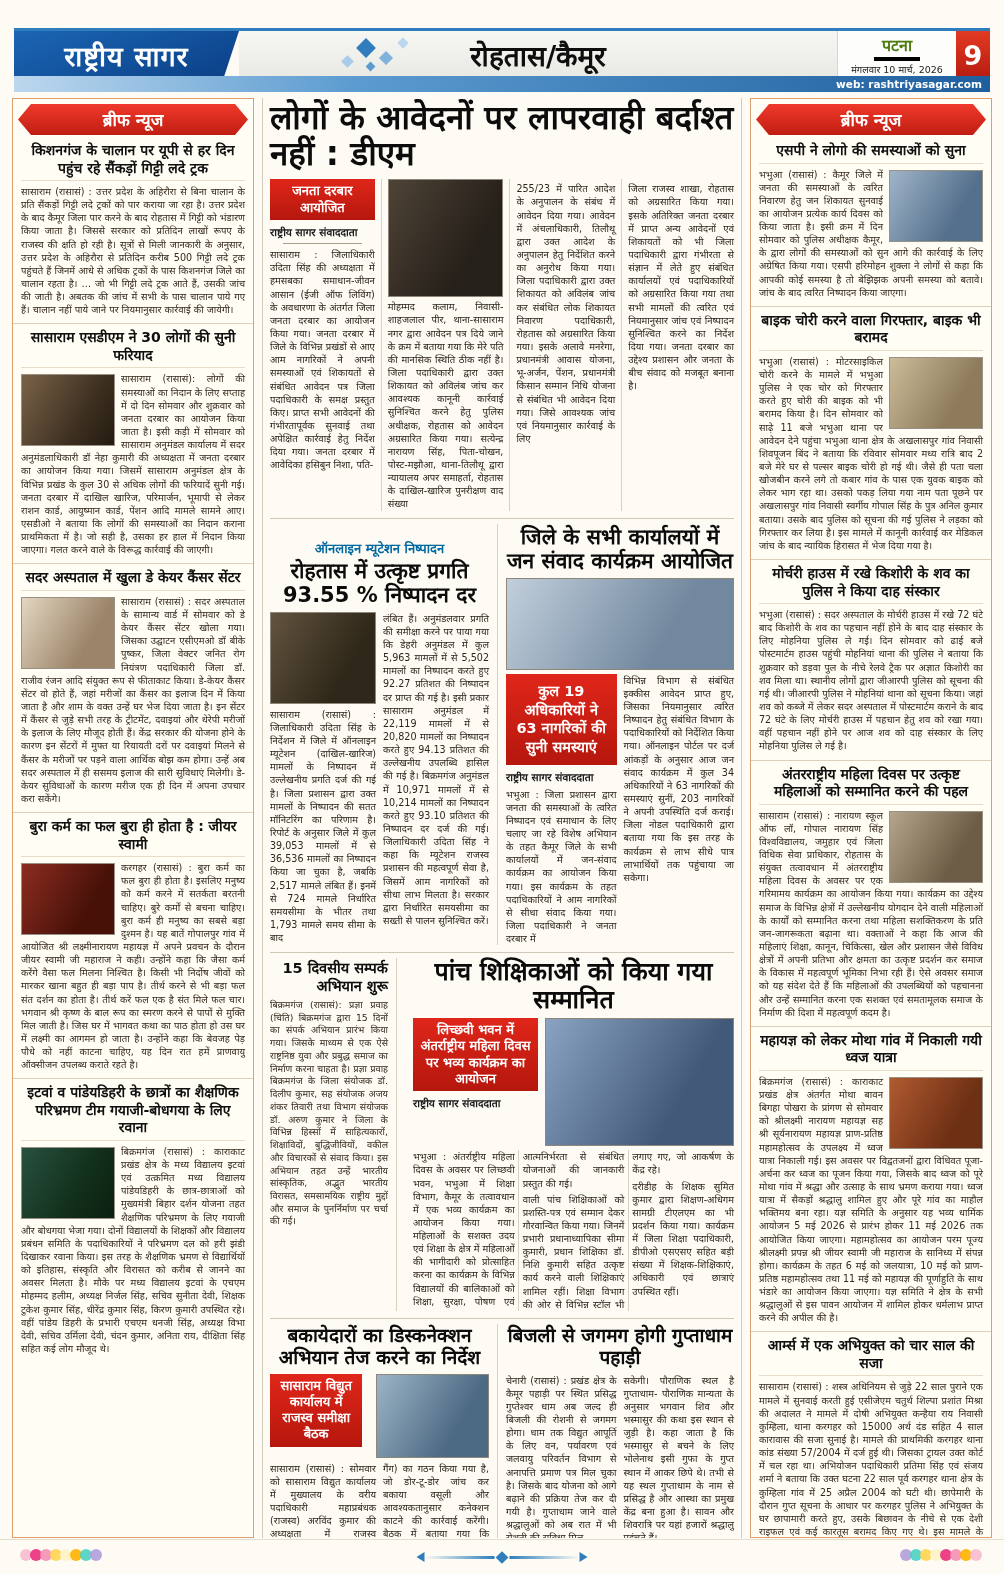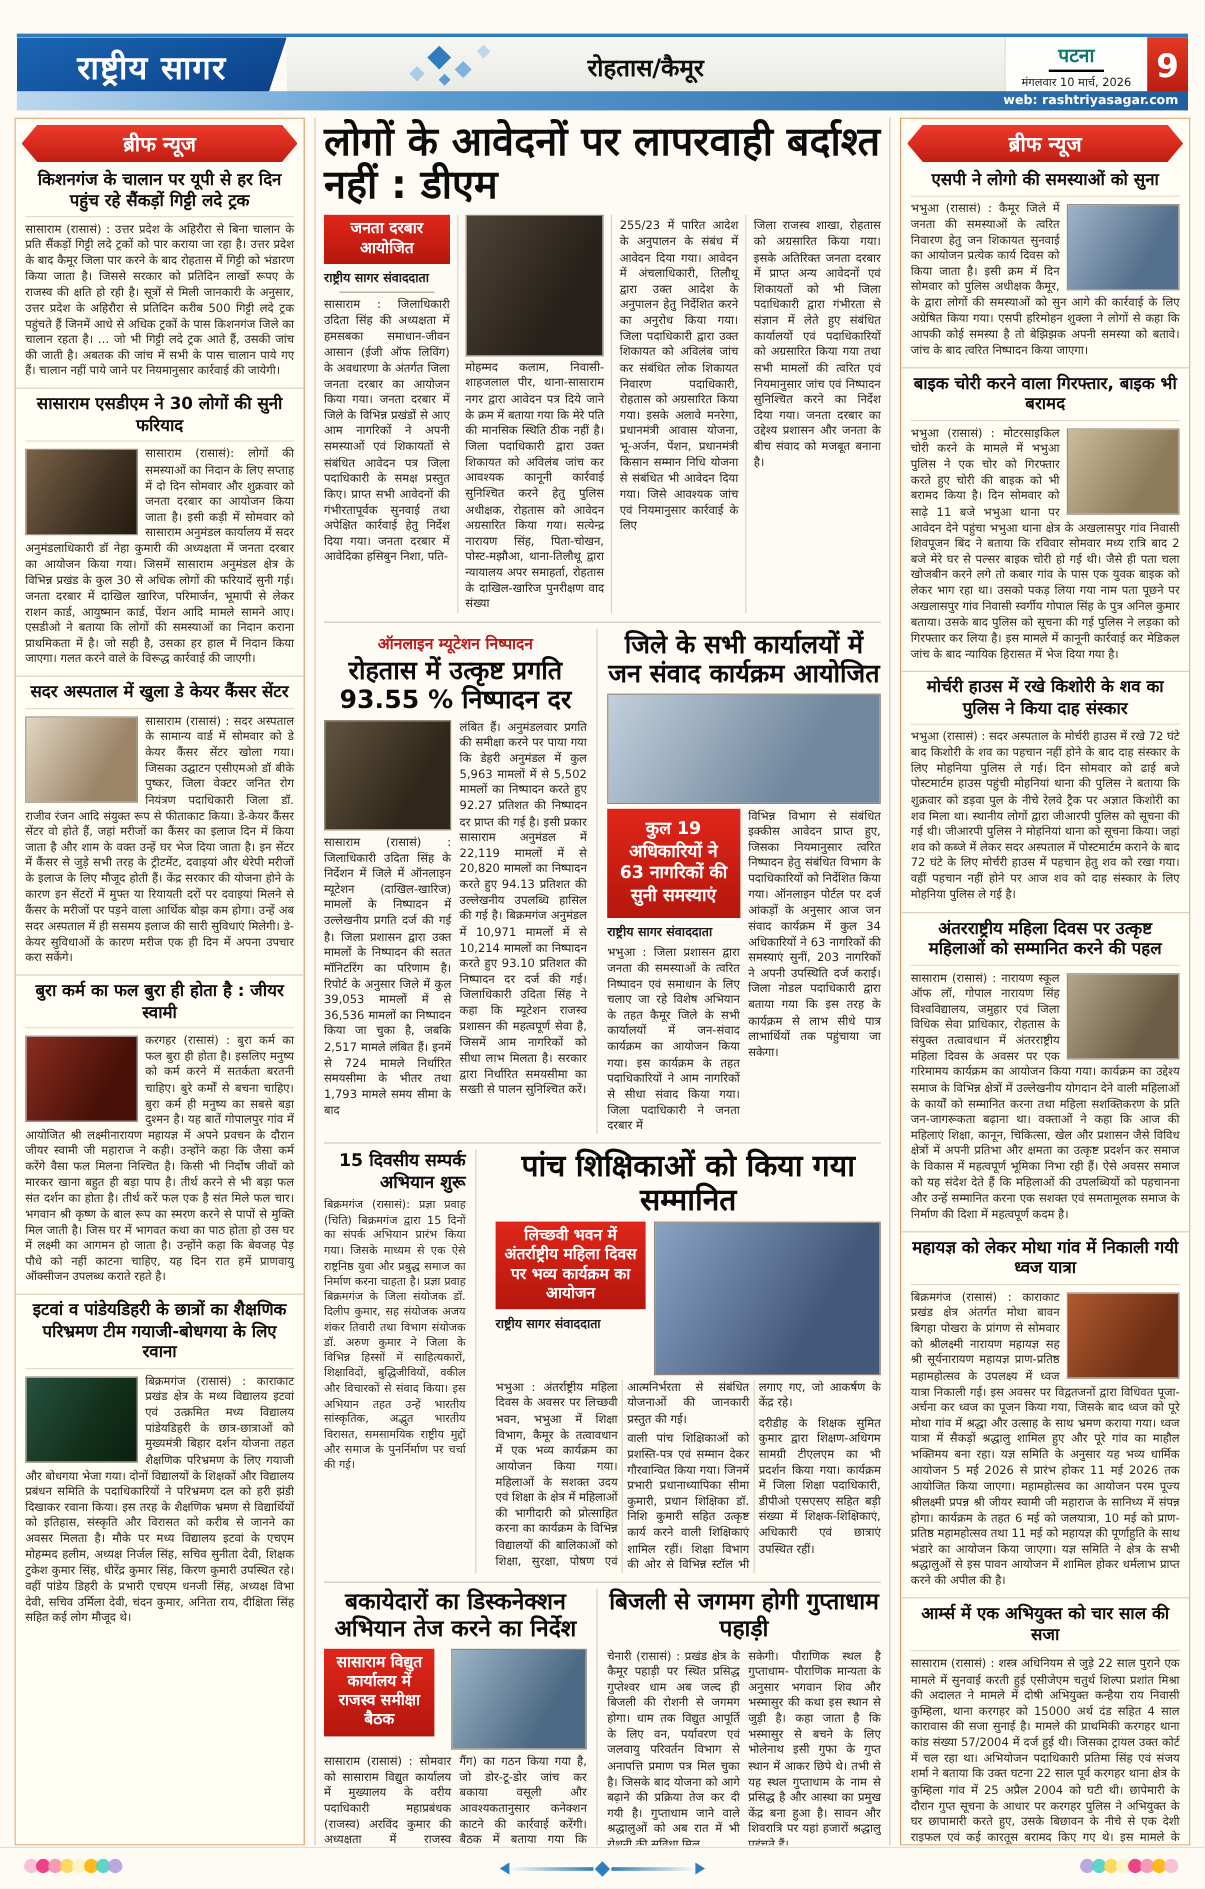--- a/index.html
+++ b/index.html
@@ -4,24 +4,24 @@
 <style>
   html,body{margin:0;padding:0;background:#e8e6e0;}
   .page{position:relative;width:1004px;height:1574px;margin:0 auto;background:#fdfbf4;
         font-family:"DejaVu Sans","Liberation Sans",sans-serif;color:#2e251b;overflow:hidden;}
   
   .hbar{position:absolute;top:28px;left:14px;right:14px;height:48px;display:flex;border-top:3px solid #2f7dbd;}
   .logo{width:225px;background:linear-gradient(160deg,#1b66b4,#0b3f86);color:#fff;display:flex;
         align-items:center;justify-content:center;font-size:27px;font-weight:bold;
         clip-path:polygon(0 0,100% 0,93% 100%,0 100%);letter-spacing:1px;}
   .hmid{flex:1;background:linear-gradient(#f6f6f3,#e9e9e4);display:flex;align-items:center;justify-content:center;position:relative;}
-  .hmid .title{font-size:20px;font-weight:bold;color:#0e0e0e;}
+  .hmid .title{font-size:28px;font-weight:bold;color:#0e0e0e;}
   .dia{position:absolute;transform:rotate(45deg);}
   .hright{width:118px;background:#fdfdfb;display:flex;flex-direction:column;align-items:center;justify-content:center;border-left:1px solid #d9d5cc;}
-  .hcity{font-size:16px;font-weight:bold;color:#0f766e;border-bottom:2px solid #000000;padding:0 8px 1px;}
+  .hcity{font-size:16px;font-weight:bold;color:#4d7c0f;border-bottom:4px solid #000000;padding:0 8px 1px;}
   .hdate{font-size:9.5px;margin-top:2px;color:#222;}
   .pagenum{width:34px;background:linear-gradient(#e23a23,#b71c10);color:#fff;font-size:27px;font-weight:bold;
            display:flex;align-items:center;justify-content:center;}
   .webstrip{position:absolute;top:76px;left:14px;right:14px;height:16px;
             background:linear-gradient(90deg,#bcd7ee,#5b9bd0 35%,#1f5f9e);color:#fff;font-size:10.5px;
             display:flex;align-items:center;justify-content:flex-end;padding-right:8px;font-weight:bold;}
   
   .content{position:absolute;top:98px;left:12px;right:12px;bottom:36px;display:grid;
            grid-template-columns:242px 1fr 242px;gap:8px;overflow:hidden;}
   .side{border:1px solid #dba06e;background:#fffdf4;overflow:hidden;}
@@ -60,21 +60,21 @@
   .lc:last-child{border-right:0;padding-right:0;}
   .lc p{margin:3px 0 0;}
   .kickred{background:linear-gradient(#e0261a,#b5170d);color:#fff;font-weight:bold;text-align:center;
            font-size:13px;line-height:1.25;padding:4px 5px;}
   .byline{text-align:left;font-weight:bold;font-size:10.5px;margin:5px 0 3px;color:#1c1c1c;}
   .rule{border:0;border-top:1px solid #a89e8e;width:75%;margin:4px auto;}
   .bigph{width:100%;height:118px;border:1px solid #8f8679;box-sizing:border-box;margin-bottom:3px;}
   .midrow{display:grid;grid-template-columns:1fr 1fr;gap:8px;border-top:1px solid #cfc8b8;margin-top:7px;padding-top:5px;}
   .mcol{min-width:0;}
   .mcol.sep{border-right:1px solid #d8d1c2;padding-right:8px;}
-  .kicker-black{font-size:13px;font-weight:bold;text-align:center;margin:3px 0 2px;color:#b91c1c;}
+  .kicker-black{font-size:13px;font-weight:bold;text-align:center;margin:15px 0 2px;color:#0369a1;}
   .h2m{font-size:21px;line-height:1.15;text-align:center;margin:1px 0 5px;color:#0c0c0c;font-weight:bold;}
   .grid2{display:grid;grid-template-columns:1fr 1fr;gap:7px;font-size:9.6px;line-height:1.37;text-align:justify;}
   .grid2 p{margin:0;}
   .grid2 .half{min-width:0;}
   .vphoto{width:100%;height:92px;border:1px solid #8f8679;box-sizing:border-box;margin-bottom:4px;}
   .hlbox{background:linear-gradient(#e0261a,#b5170d);color:#fff;font-weight:bold;font-size:14.5px;
          line-height:1.3;text-align:center;padding:8px 6px;margin-bottom:4px;}
   .row3{display:grid;grid-template-columns:118px 1fr;gap:8px;border-top:1px solid #cfc8b8;margin-top:7px;padding-top:5px;}
   .narrow h3{font-size:14.5px;text-align:right;margin:2px 0 4px;line-height:1.2;font-weight:bold;color:#0f0f0f;}
   .narrow .bd{font-size:9.3px;}

